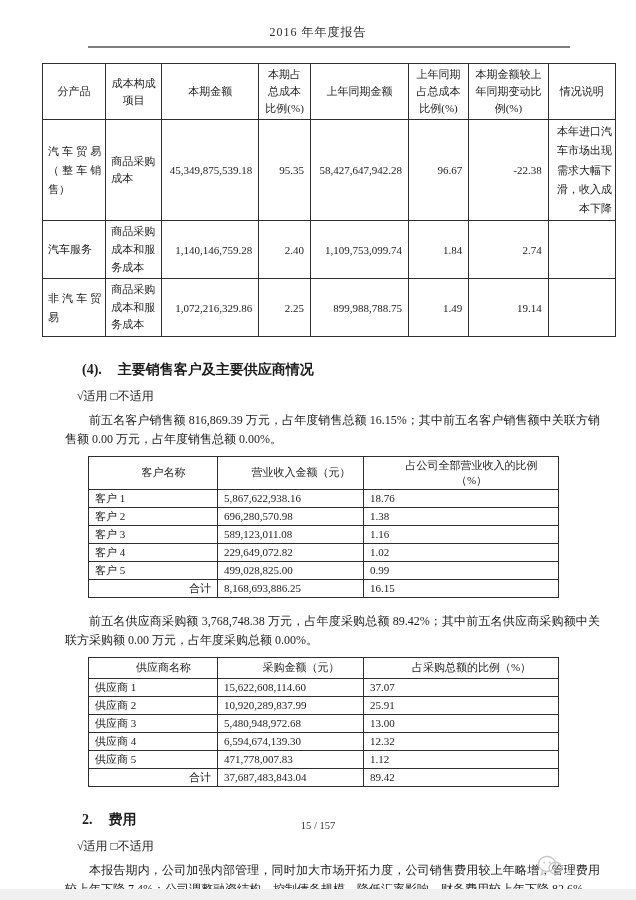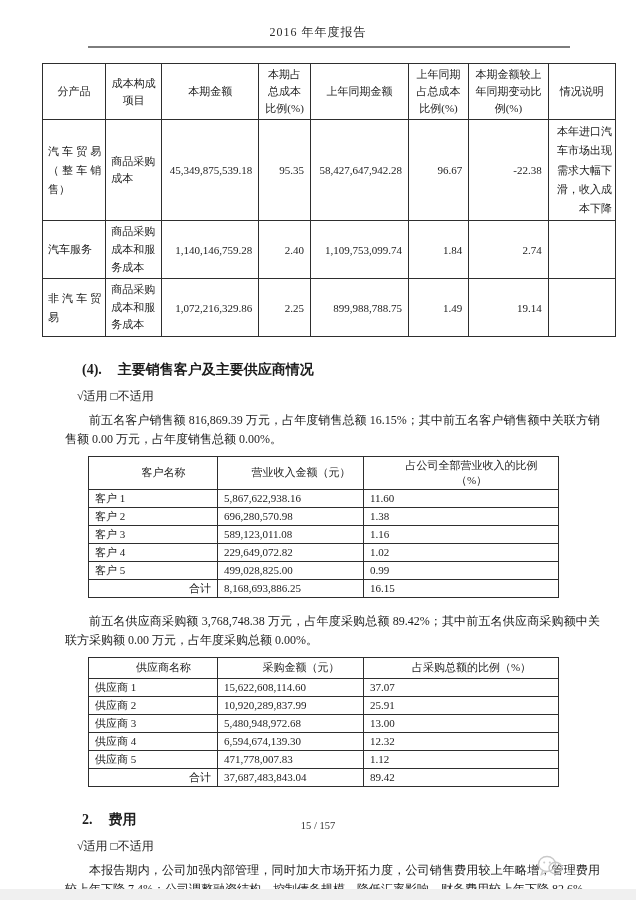--- a/index.html
+++ b/index.html
@@ -126,21 +126,21 @@
       </colgroup>
     <tbody>
         <tr>
       <th>客户名称</th>
       <th>营业收入金额（元）</th>
       <th>占公司全部营业收入的比例（%）</th>
     </tr>
     <tr>
       <td class="name">客户 1</td>
       <td class="num">5,867,622,938.16</td>
-      <td class="num">11.60</td>
+      <td class="num">18.76</td>
     </tr>
     <tr>
       <td class="name">客户 2</td>
       <td class="num">696,280,570.98</td>
       <td class="num">1.38</td>
     </tr>
     <tr>
       <td class="name">客户 3</td>
       <td class="num">589,123,011.08</td>
       <td class="num">1.16</td>

